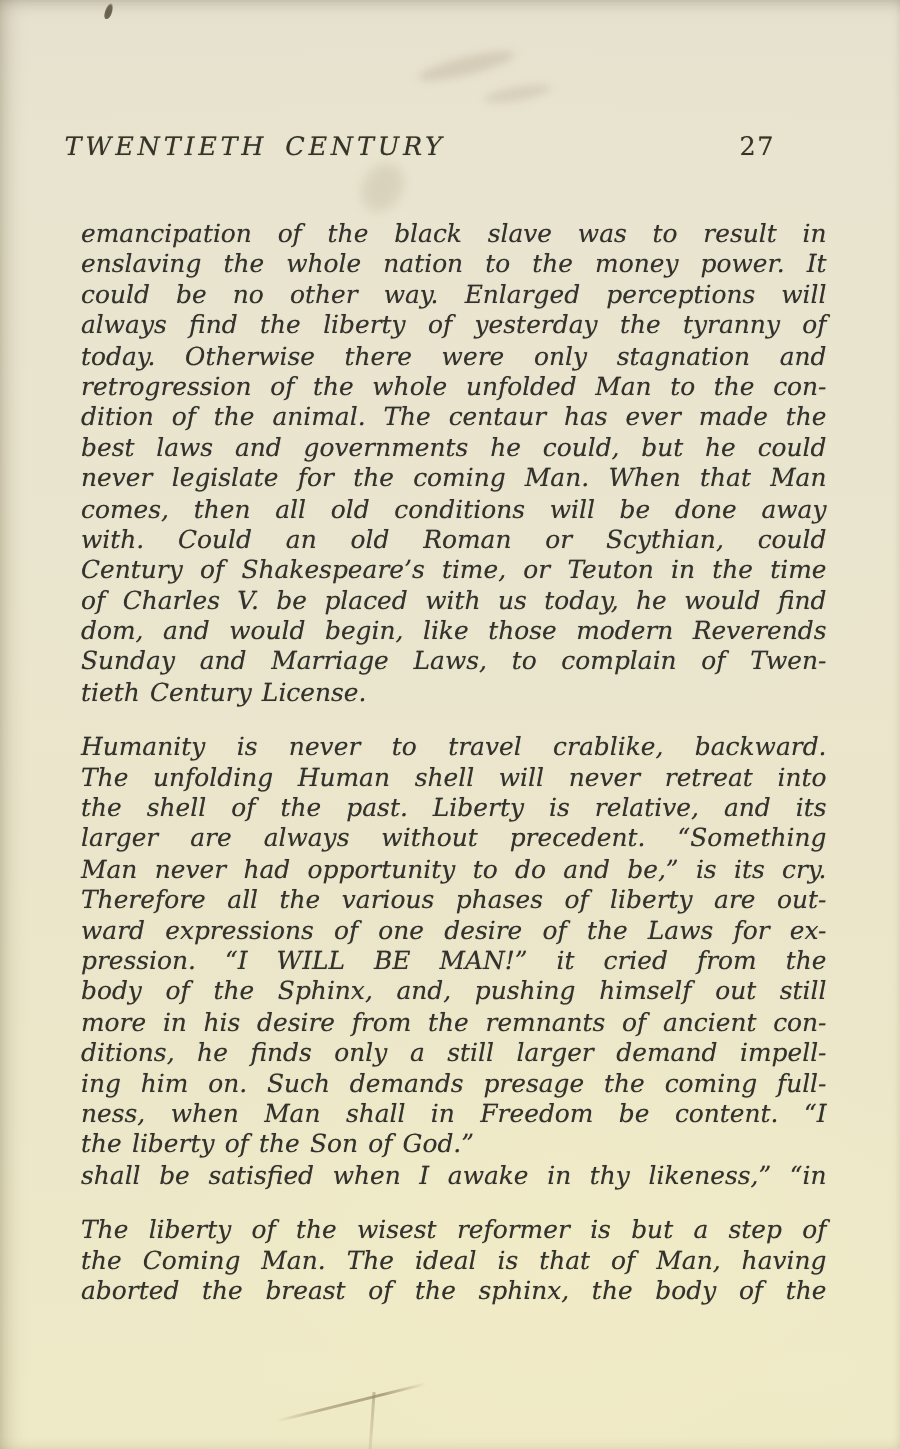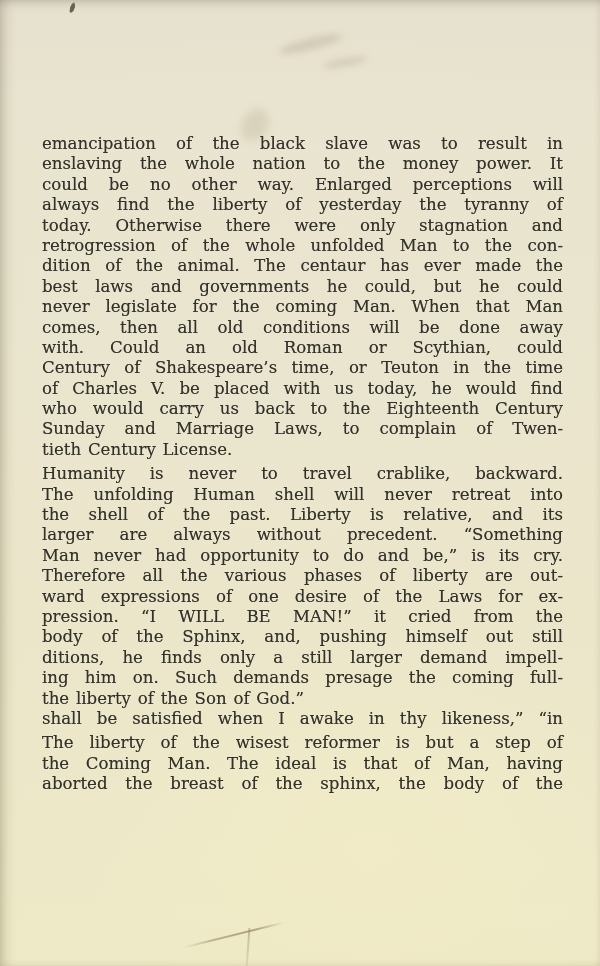--- a/index.html
+++ b/index.html
@@ -43,21 +43,21 @@
     letter-spacing: 1px;
     color: #353428;
     text-shadow: 0 0 0.5px rgba(53,52,40,0.55);
   }
   .body-text {
     position: absolute;
     top: 130px;
     left: 38px;
     width: 529px;
   }
-  .para { margin: 4px; }
+  .para { margin: 16px; font-style: italic; }
   .line {
     font-size: 16.6px;
     line-height: 20.4px;
     height: 20.4px;
     white-space: nowrap;
     text-align: justify;
     text-align-last: justify;
     word-spacing: 1.5px;
     color: #32312b;
     text-shadow: 0 0 0.5px rgba(50,49,43,0.5);
@@ -109,52 +109,58 @@
 
 <div class="page">
 
   <div class="artifact speck-top"></div>
   <div class="artifact smudge-1"></div>
   <div class="artifact smudge-2"></div>
   <div class="artifact smudge-3"></div>
   <div class="artifact scratch-diag"></div>
   <div class="artifact scratch-vert"></div>
 
+  <div class="running-header">
+    <span class="running-title">TWENTIETH CENTURY</span>
+    <span class="page-number">27</span>
+  </div>
 
   <div class="body-text" id="body-text">
       <div class="para">
         <div class="line">emancipation of the black slave was to result in</div>
         <div class="line">enslaving the whole nation to the money power. It</div>
         <div class="line">could be no other way. Enlarged perceptions will</div>
         <div class="line">always find the liberty of yesterday the tyranny of</div>
         <div class="line">today. Otherwise there were only stagnation and</div>
         <div class="line">retrogression of the whole unfolded Man to the con-</div>
         <div class="line">dition of the animal. The centaur has ever made the</div>
         <div class="line">best laws and governments he could, but he could</div>
         <div class="line">never legislate for the coming Man. When that Man</div>
         <div class="line">comes, then all old conditions will be done away</div>
         <div class="line">with. Could an old Roman or Scythian, could</div>
         <div class="line">Century of Shakespeare’s time, or Teuton in the time</div>
         <div class="line">of Charles V. be placed with us today, he would find</div>
-        <div class="line">who would carry us back to the Eighteenth Century</div>
+        <div class="line">dom, and would begin, like those modern Reverends</div>
         <div class="line">Sunday and Marriage Laws, to complain of Twen-</div>
         <div class="line flush">tieth Century License.</div>
       </div>
       <div class="para">
         <div class="line">Humanity is never to travel crablike, backward.</div>
         <div class="line">The unfolding Human shell will never retreat into</div>
         <div class="line">the shell of the past. Liberty is relative, and its</div>
         <div class="line">larger are always without precedent. “Something</div>
         <div class="line">Man never had opportunity to do and be,” is its cry.</div>
         <div class="line">Therefore all the various phases of liberty are out-</div>
         <div class="line">ward expressions of one desire of the Laws for ex-</div>
         <div class="line">pression. “I WILL BE MAN!” it cried from the</div>
         <div class="line">body of the Sphinx, and, pushing himself out still</div>
+        <div class="line">more in his desire from the remnants of ancient con-</div>
         <div class="line">ditions, he finds only a still larger demand impell-</div>
         <div class="line">ing him on. Such demands presage the coming full-</div>
+        <div class="line">ness, when Man shall in Freedom be content. “I</div>
         <div class="line flush">the liberty of the Son of God.”</div>
         <div class="line">shall be satisfied when I awake in thy likeness,” “in</div>
       </div>
       <div class="para">
         <div class="line">The liberty of the wisest reformer is but a step of</div>
         <div class="line">the Coming Man. The ideal is that of Man, having</div>
         <div class="line">aborted the breast of the sphinx, the body of the</div>
       </div>
     </div>
 

